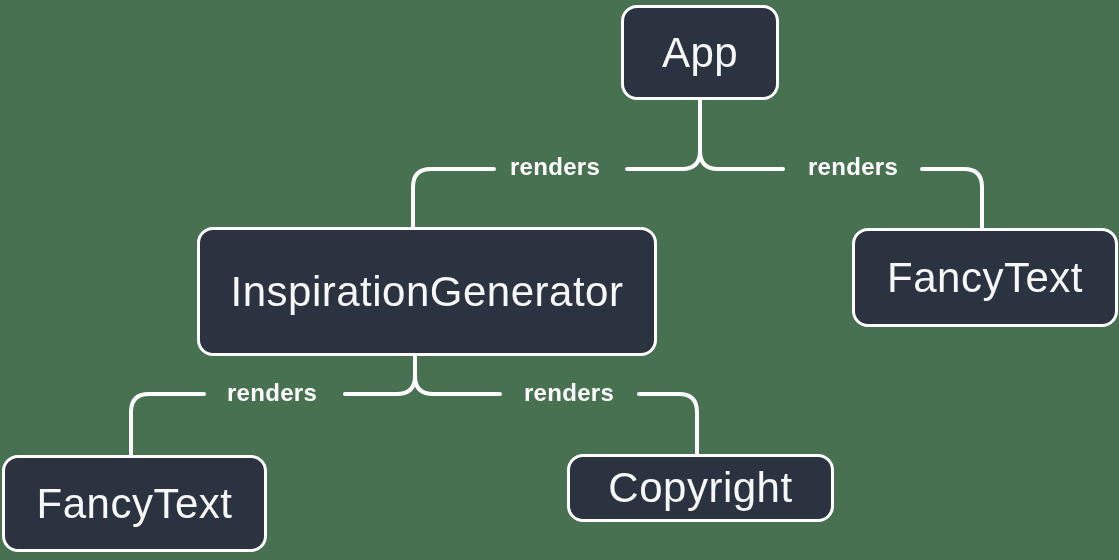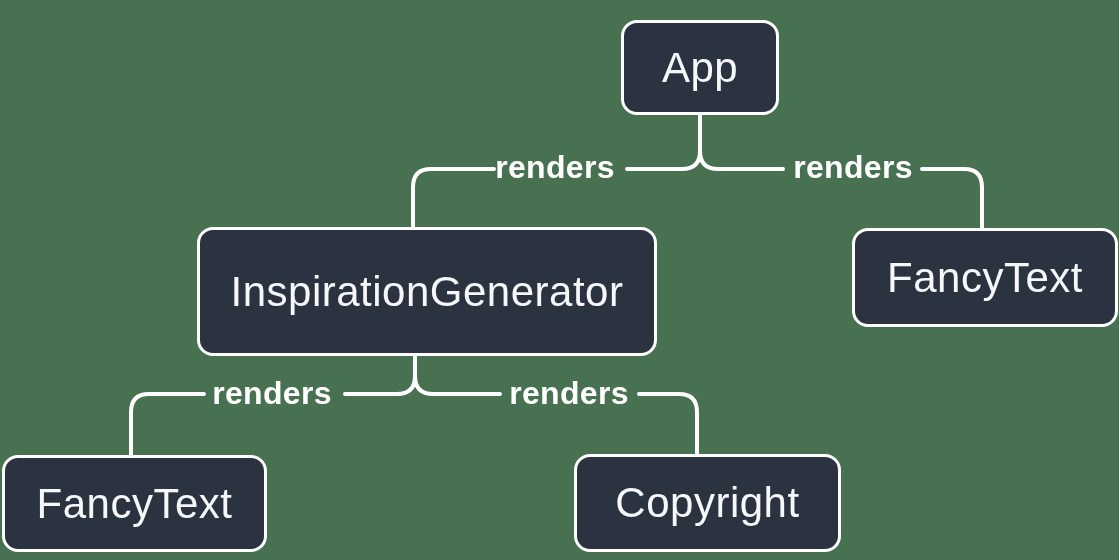--- a/index.html
+++ b/index.html
@@ -34,31 +34,31 @@
     border-radius: 16px;
     color: #F6F7F9;
     font-size: 42px;
     font-weight: 400;
     letter-spacing: 0.5px;
     display: flex;
     align-items: center;
     justify-content: center;
     white-space: nowrap;
   }
-  #node-app                  { left: 621px; top: 5px;   width: 158px; height: 95px; margin-top: 15px; }
+  #node-app                  { left: 621px; top: 5px;   width: 158px; height: 95px; }
   #node-inspiration-generator{ left: 197px; top: 227px; width: 460px; height: 129px; }
   #node-fancy-text-right     { left: 852px; top: 228px; width: 266px; height: 99px; }
   #node-fancy-text-left      { left: 2px;   top: 455px; width: 265px; height: 97px; }
-  #node-copyright            { left: 567px; top: 454px; width: 267px; height: 98px; margin-left: 7px; }
+  #node-copyright            { left: 567px; top: 454px; width: 267px; height: 68px; }
 
   .edge-label {
     position: absolute;
     transform: translate(-50%, -50%);
     color: #FFFFFF;
-    font-size: 32px;
+    font-size: 24px;
     font-weight: 700;
     letter-spacing: 0.3px;
     white-space: nowrap;
   }
   #edge-label-0 { left: 555px; top: 167px; }
   #edge-label-1 { left: 853px; top: 167px; }
   #edge-label-2 { left: 272px; top: 393px; }
   #edge-label-3 { left: 569px; top: 393px; }
 </style>
 </head>

